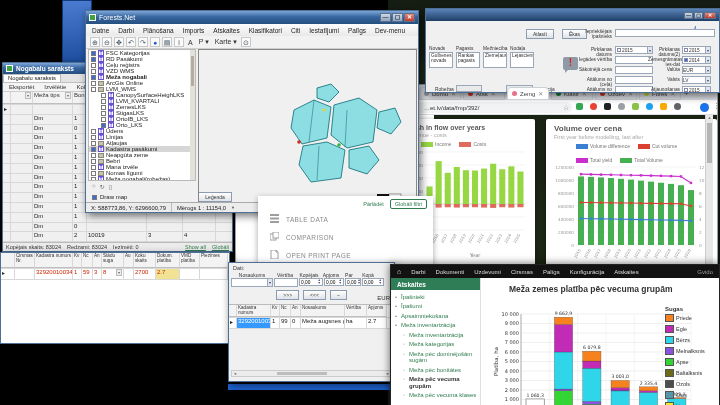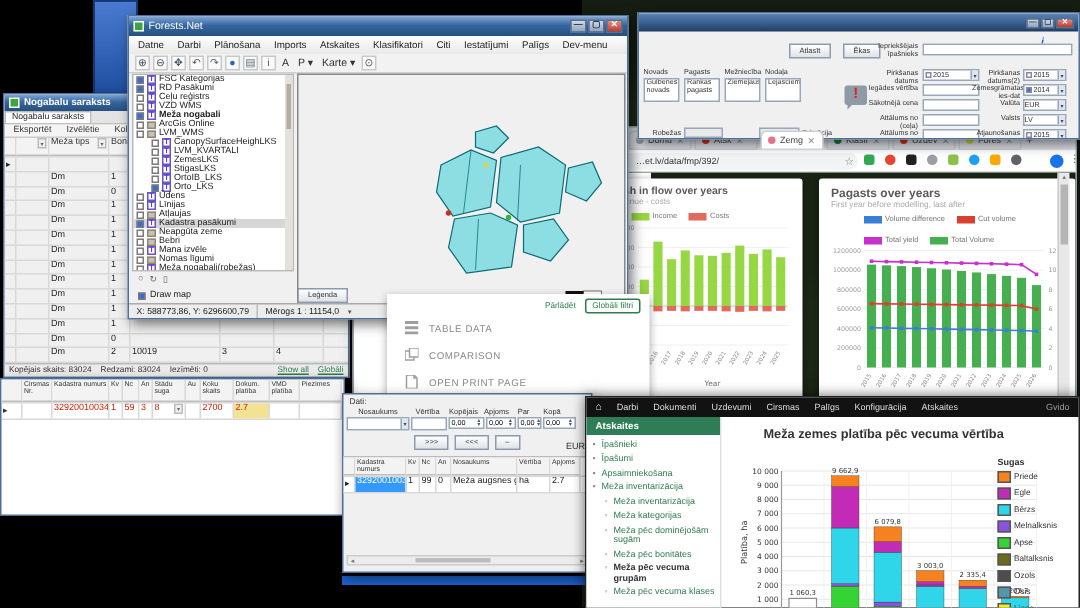--- a/index.html
+++ b/index.html
@@ -371,21 +371,21 @@
             <rect x="109.31818181818183" y="56" width="6.090909090909092" height="3.575000000000003" fill="#e06a5e"></rect>
             <text x="112.36363636363637" y="87" font-size="3.8" fill="#888" text-anchor="end" transform="rotate(-60 112.36363636363637 87)">2024</text>
             <rect x="118.40909090909092" y="23.5" width="6.090909090909092" height="32.5" fill="#97d743"></rect>
             <rect x="118.40909090909092" y="56" width="6.090909090909092" height="3.25" fill="#e06a5e"></rect>
             <text x="121.45454545454547" y="87" font-size="3.8" fill="#888" text-anchor="end" transform="rotate(-60 121.45454545454547 87)">2025</text>
             <text x="76" y="109" font-size="5" fill="#777" text-anchor="middle">Year</text>
           </svg></div>
     </div>
 
     <div class="card" style="left:310px;top:4px;width:171px;height:168px">
-      <div class="ctitle" style="font-size:8px">Pagasts over years</div>
+      <div class="ctitle" style="font-size:8px">Volume over cena</div>
       <div class="csub">First year before modelling, last after</div>
       <div class="legrow" id="leg2" style="padding-left:30px">
           <div class="legit">
             <span class="legsw" style="background: rgb(59, 127, 212);"></span>
             <span>Volume difference</span>
           </div>
           <div class="legit">
             <span class="legsw" style="background: rgb(217, 64, 47);"></span>
             <span>Cut volume</span>
           </div>
@@ -941,21 +941,21 @@
         <div class="sbitem">Meža inventarizācija</div>
         <div class="sbitem sub">Meža inventarizācija</div>
         <div class="sbitem sub">Meža kategorijas</div>
         <div class="sbitem sub">Meža pēc dominējošām sugām</div>
         <div class="sbitem sub">Meža pēc bonitātes</div>
         <div class="sbitem sub act">Meža pēc vecuma grupām</div>
         <div class="sbitem sub">Meža pēc vecuma klases</div>
       </div>
   </div>
   <div class="abs" style="left:90px;top:13px;right:0;bottom:0">
-    <div style="font-size:8.5px;font-weight:bold;color:#333;padding:6px 0 0 28px">Meža zemes platība pēc vecuma vērtība</div>
+    <div style="font-size:8.5px;font-weight:bold;color:#333;padding:6px 0 0 28px">Meža zemes platība pēc vecuma grupām</div>
     <div id="stacked-mount" style="position:absolute;left:10px;top:24px"><svg width="232" height="120">
           <line x1="30" x2="200" y1="97.5" y2="97.5" stroke="#e4e4e4" stroke-width="0.6"></line>
           <text x="28" y="99.3" text-anchor="end" font-size="5" fill="#333">1 000</text>
           <line x1="30" x2="200" y1="88" y2="88" stroke="#e4e4e4" stroke-width="0.6"></line>
           <text x="28" y="89.8" text-anchor="end" font-size="5" fill="#333">2 000</text>
           <line x1="30" x2="200" y1="78.5" y2="78.5" stroke="#e4e4e4" stroke-width="0.6"></line>
           <text x="28" y="80.3" text-anchor="end" font-size="5" fill="#333">3 000</text>
           <line x1="30" x2="200" y1="69" y2="69" stroke="#e4e4e4" stroke-width="0.6"></line>
           <text x="28" y="70.8" text-anchor="end" font-size="5" fill="#333">4 000</text>
           <line x1="30" x2="200" y1="59.5" y2="59.5" stroke="#e4e4e4" stroke-width="0.6"></line>

